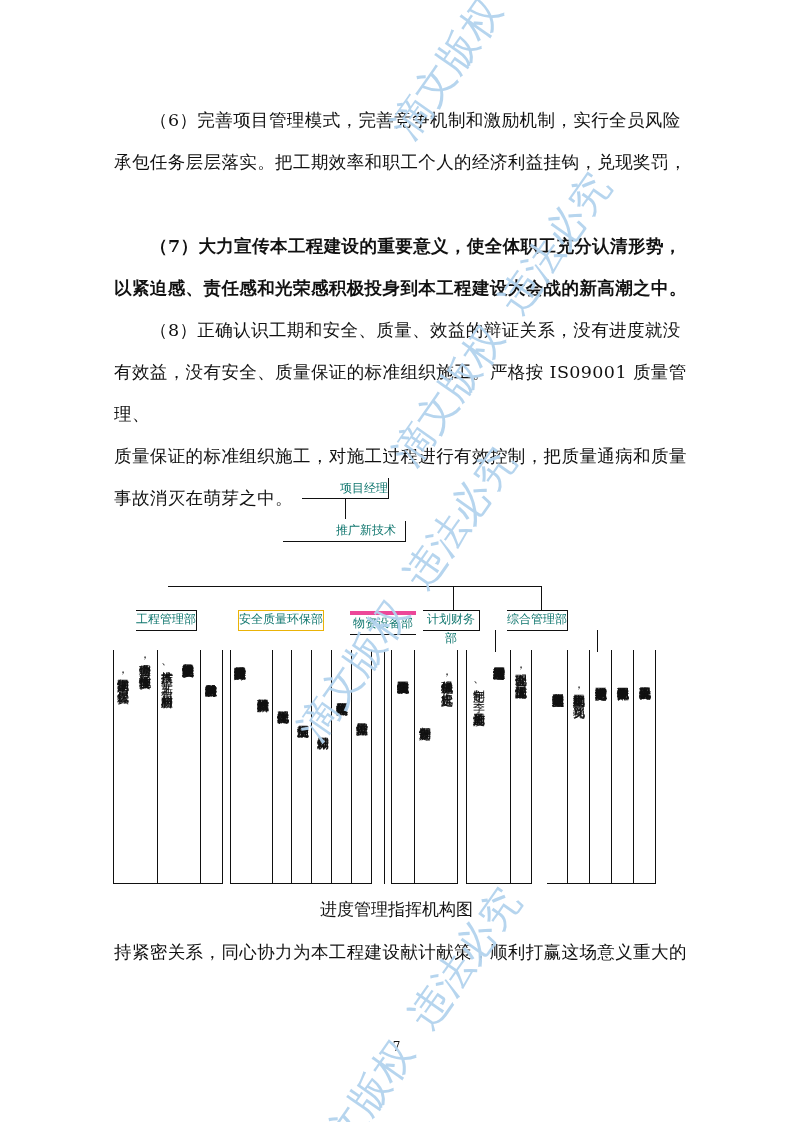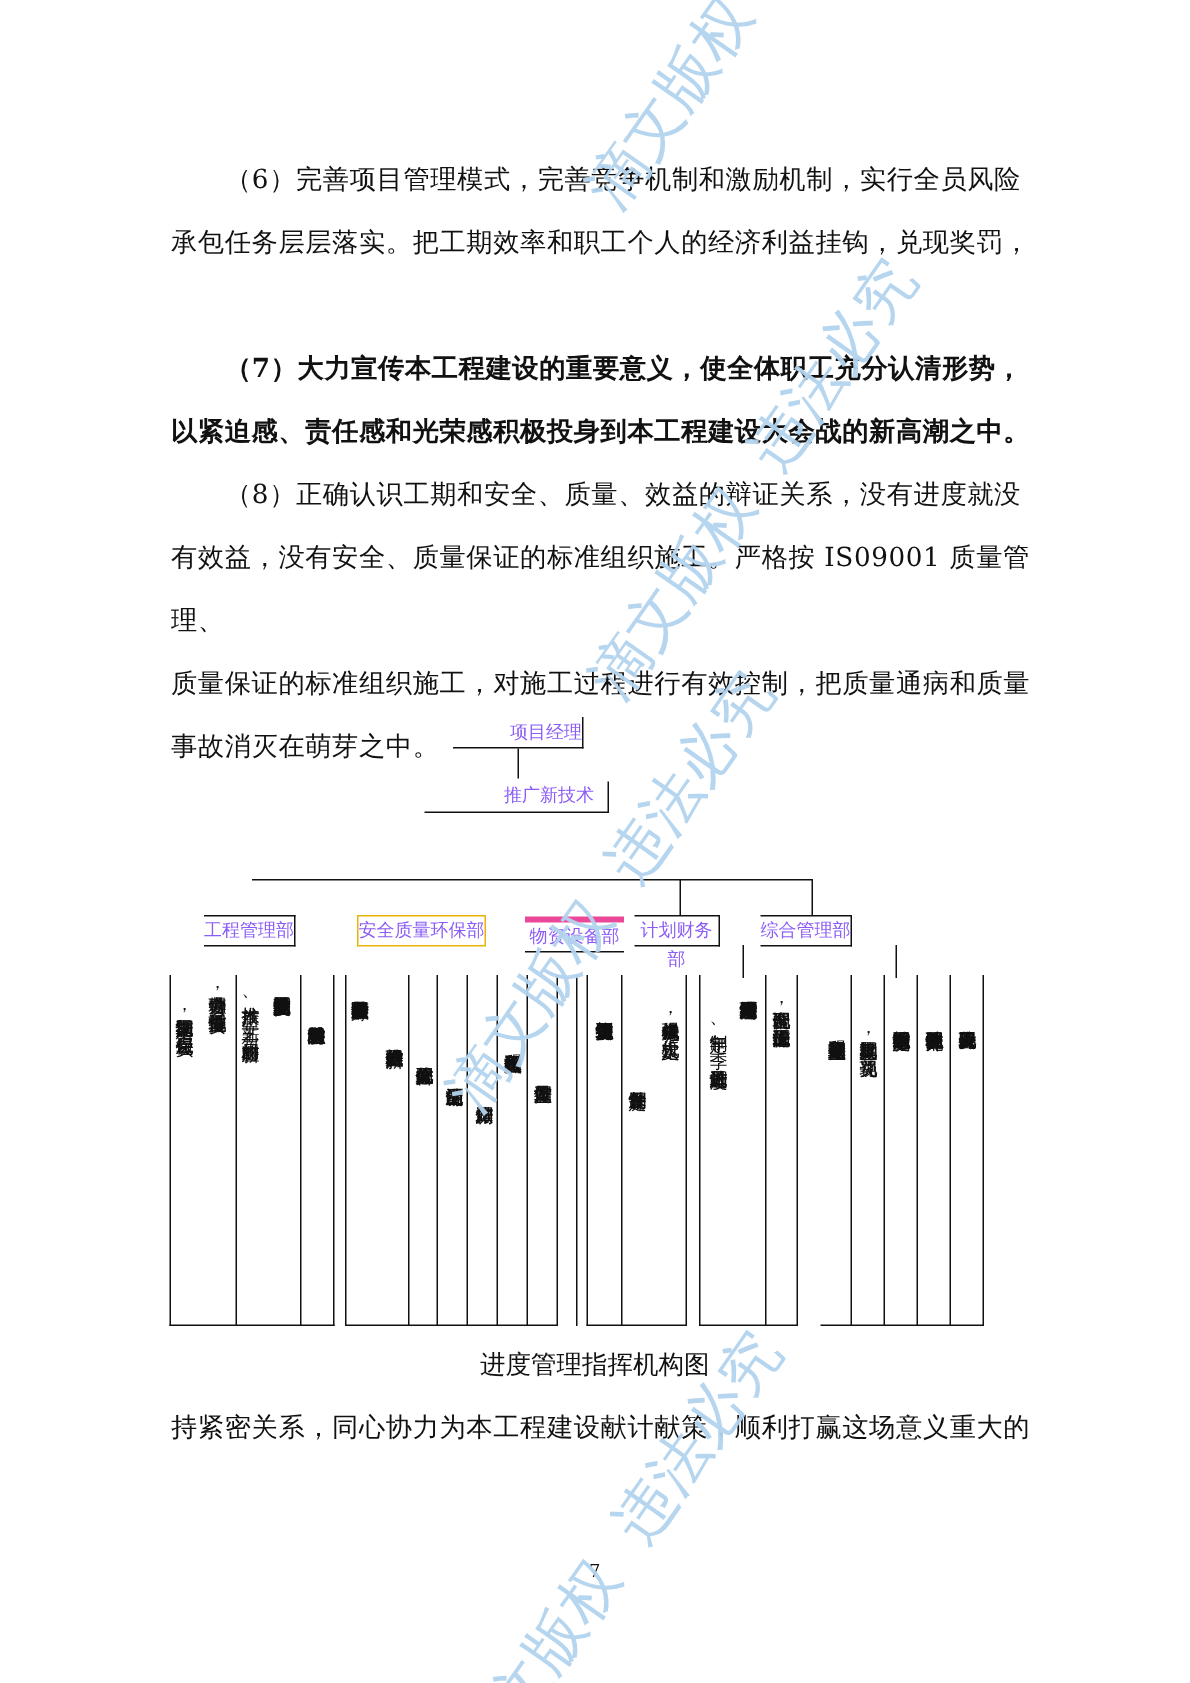--- a/index.html
+++ b/index.html
@@ -1,19 +1,19 @@
 <!DOCTYPE html>
 <html><head>
 <meta charset="utf-8">
 <style>
   html,body{margin:0;padding:0;background:#fff;}
   body{width:793px;height:1122px;position:relative;overflow:hidden;font-family:"DejaVu Serif","Liberation Serif",serif;color:#111;}
   .para{position:absolute;left:114px;width:580px;font-size:17.5px;line-height:42px;letter-spacing:0.4px;margin:0;}
   .para .indent{display:inline-block;width:36px;}
-  .node{position:absolute;font-family:Liberation Sans, sans-serif;font-size:12px;color:#8b5cf6;}
+  .node{position:absolute;font-family:Liberation Mono, monospace;font-size:12px;color:#0f766e;}
   .line{position:absolute;background:#111;}
   .vcell{position:absolute;font-family:"DejaVu Sans","Liberation Sans",sans-serif;font-size:12px;line-height:13px;writing-mode:vertical-rl;text-orientation:upright;color:#111;}
   .caption{position:absolute;left:0;width:793px;top:898px;text-align:center;font-size:17px;}
   .pagenum{position:absolute;left:0;width:793px;top:1040px;text-align:center;font-size:12px;}
   .wm{position:absolute;color:#b3d3ee;font-family:"DejaVu Sans","Liberation Sans",sans-serif;font-size:40px;transform:rotate(-55deg);transform-origin:left top;white-space:nowrap;opacity:0.95;pointer-events:none;}
 </style>
 </head>
 <body>
 
 <div class="para" style="top:99px;">

